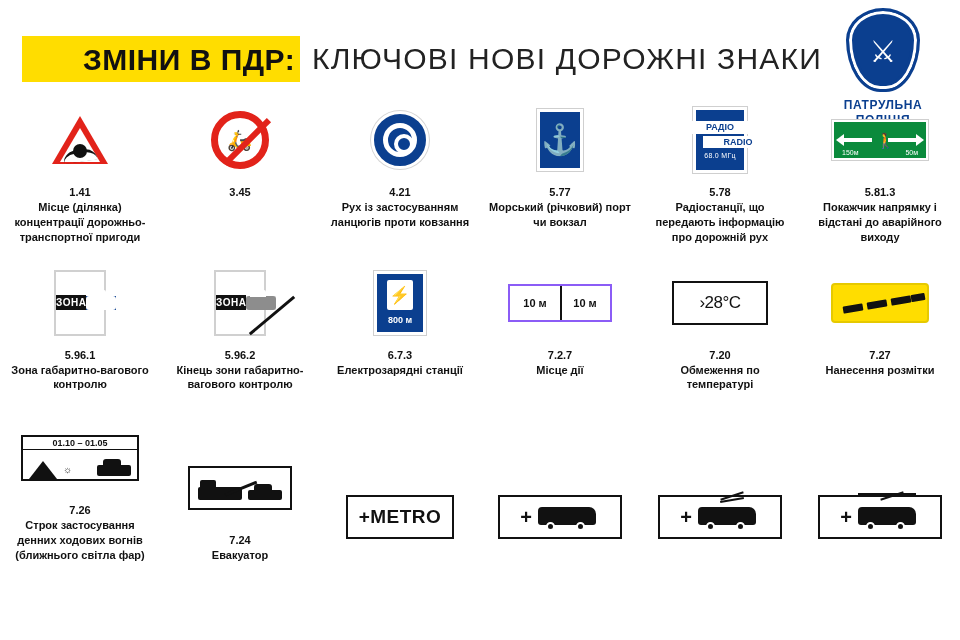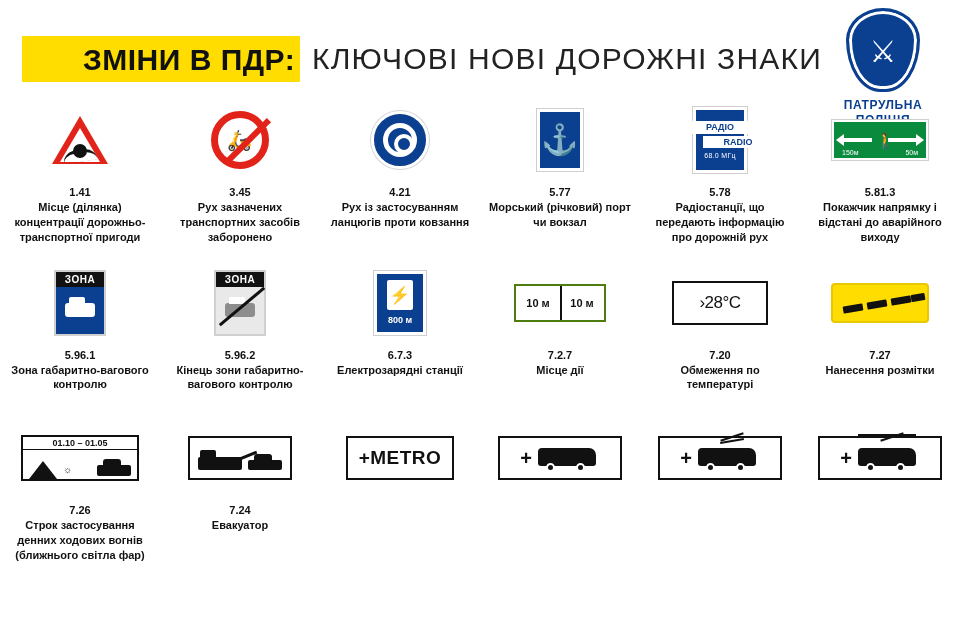--- a/index.html
+++ b/index.html
@@ -66,21 +66,21 @@
     height:72px;
     display:flex; align-items:center; justify-content:center;
     margin-bottom:10px;
   }
   .code { font-size:11px; font-weight:bold; margin-bottom:2px; }
   .desc {
     font-size:11px; font-weight:bold; line-height:1.35;
     text-align:center; max-width:148px;
   }
   .row2 { margin-top:22px; }
-  .row3 { margin-top:30px; }
+  .row3 { margin-top:30px;align-items:flex-end; }
   .transport-label {
     position:absolute; left:440px; top:190px;
     width:420px; text-align:center;
     font-size:11.5px; font-weight:bold;
   }
 
   
   
   .tri {
     width:0;height:0;
@@ -175,21 +175,21 @@
     position:absolute; left:42px; top:8px; width:12px;height:22px;
     color:#fff; font-size:15px; line-height:22px;
   }
   .greenrect .d{ position:absolute; bottom:2px; font-size:7px; color:#fff; }
   .greenrect .dL{ left:8px; } .greenrect .dR{ right:8px; }
 
   
   .zona{
     width:52px;height:66px;background:#fff;
     border:2px solid #d0d0d0; position:relative;
-    display:flex;flex-direction:column;align-items:center;
+    display:flex;flex-direction:row;align-items:center;
   }
   .zona .zhead{
     width:100%; background:#111;color:#fff;
     font-size:10px;font-weight:bold;text-align:center;
     letter-spacing:0.5px; padding:2px 0;
   }
   .zona .zbody{
     flex:1;width:100%;background:#0b3f8f;
     display:flex;align-items:center;justify-content:center;position:relative;
   }
@@ -216,21 +216,21 @@
   .charge .pump{
     width:26px;height:30px;background:#fff;border-radius:2px;position:relative;
     display:flex;align-items:center;justify-content:center;
   }
   .charge .pump .bolt{ color:#0b3f8f;font-size:17px;line-height:1;font-weight:bold; }
   .charge .dist{ color:#fff;font-size:9px;font-weight:bold;margin-top:5px;
     background:#0b3f8f;padding:0 2px; }
 
   
   .zonedist{
-    width:92px;height:38px;background:#fff;border:2px solid #4d7c0f;
+    width:104px;height:38px;background:#fff;border:2px solid #8b5cf6;
     display:flex;align-items:center;justify-content:center;position:relative;
   }
   .zonedist .mid{ position:absolute;left:50%;top:0;bottom:0;width:2px;background:#111; }
   .zonedist .half{ width:50%; text-align:center; font-size:11px;font-weight:bold; position:relative; }
 
   
   .temp{
     width:96px;height:44px;background:#fff;border:2px solid #111;
     display:flex;align-items:center;justify-content:center;
     font-size:17px;font-weight:normal;letter-spacing:-0.5px;
@@ -364,21 +364,20 @@
     </div>
 
     <div class="cell">
       <div class="art">
         <div class="prohib">
             <div class="glyph">🛵</div>
             <div class="slash"></div>
           </div>
       </div>
       <div class="code">3.45</div>
-      <div class="desc">Рух зазначених транспортних засобів заборонено</div>
     </div>
 
     <div class="cell">
       <div class="art">
         <div class="bluecircle">
             <div class="chain"></div>
           </div>
       </div>
       <div class="code">4.21</div>
       <div class="desc">Рух із застосуванням ланцюгів проти ковзання</div>

